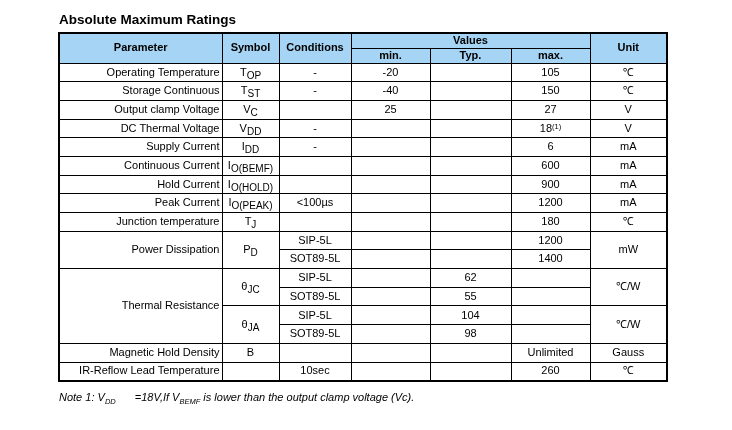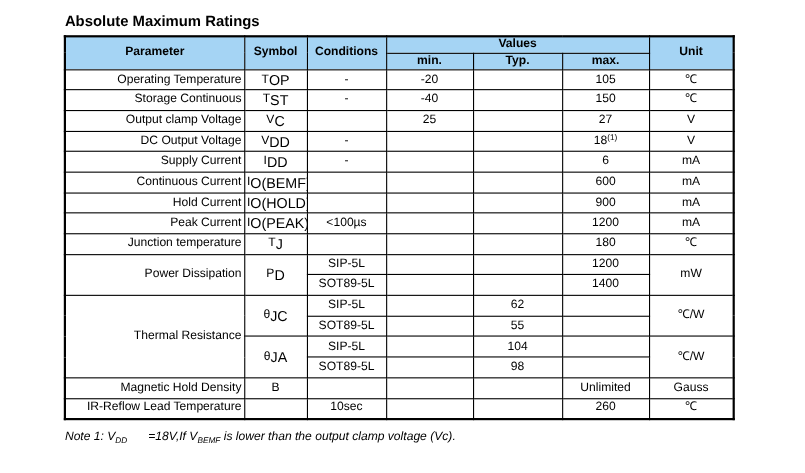--- a/index.html
+++ b/index.html
@@ -25,21 +25,21 @@
     border:1px solid var(--border-c);
     font-size:11px;line-height:1.05;
     text-align:center;vertical-align:middle;
     padding:0 2px;overflow:hidden;white-space:nowrap;
   }
   table.ratings thead th{
     background:var(--header-bg);font-weight:bold;height:15px;
   }
   table.ratings tbody td{height:18.7px;font-weight:normal;background:#ffffff;}
   table.ratings td.left{text-align:right;padding-left:3px;}
-  sub{font-size:13px;vertical-align:-2.5px;line-height:0;}
+  sub{font-size:10px;vertical-align:-2.5px;line-height:0;}
   sup{font-size:7.5px;vertical-align:3.5px;line-height:0;}
   .note{
     font-size:11px;margin:9px 0 0 1px;font-style:italic;
   }
   .note sub{font-size:7.5px;}
 </style>
 </head>
 <body>
 
 <div class="page">
@@ -91,21 +91,21 @@
         <tr>
           <td class="left">Output clamp Voltage</td>
           <td><span>V</span><sub>C</sub></td>
           <td></td>
           <td>25</td>
           <td></td>
           <td>27</td>
           <td>V</td>
         </tr>
         <tr>
-          <td class="left">DC Output Voltage</td>
+          <td class="left">DC Thermal Voltage</td>
           <td><span>V</span><sub>DD</sub></td>
           <td>-</td>
           <td></td>
           <td></td>
           <td><span>18</span><sup>(1)</sup></td>
           <td>V</td>
         </tr>
         <tr>
           <td class="left">Supply Current</td>
           <td><span>I</span><sub>DD</sub></td>

